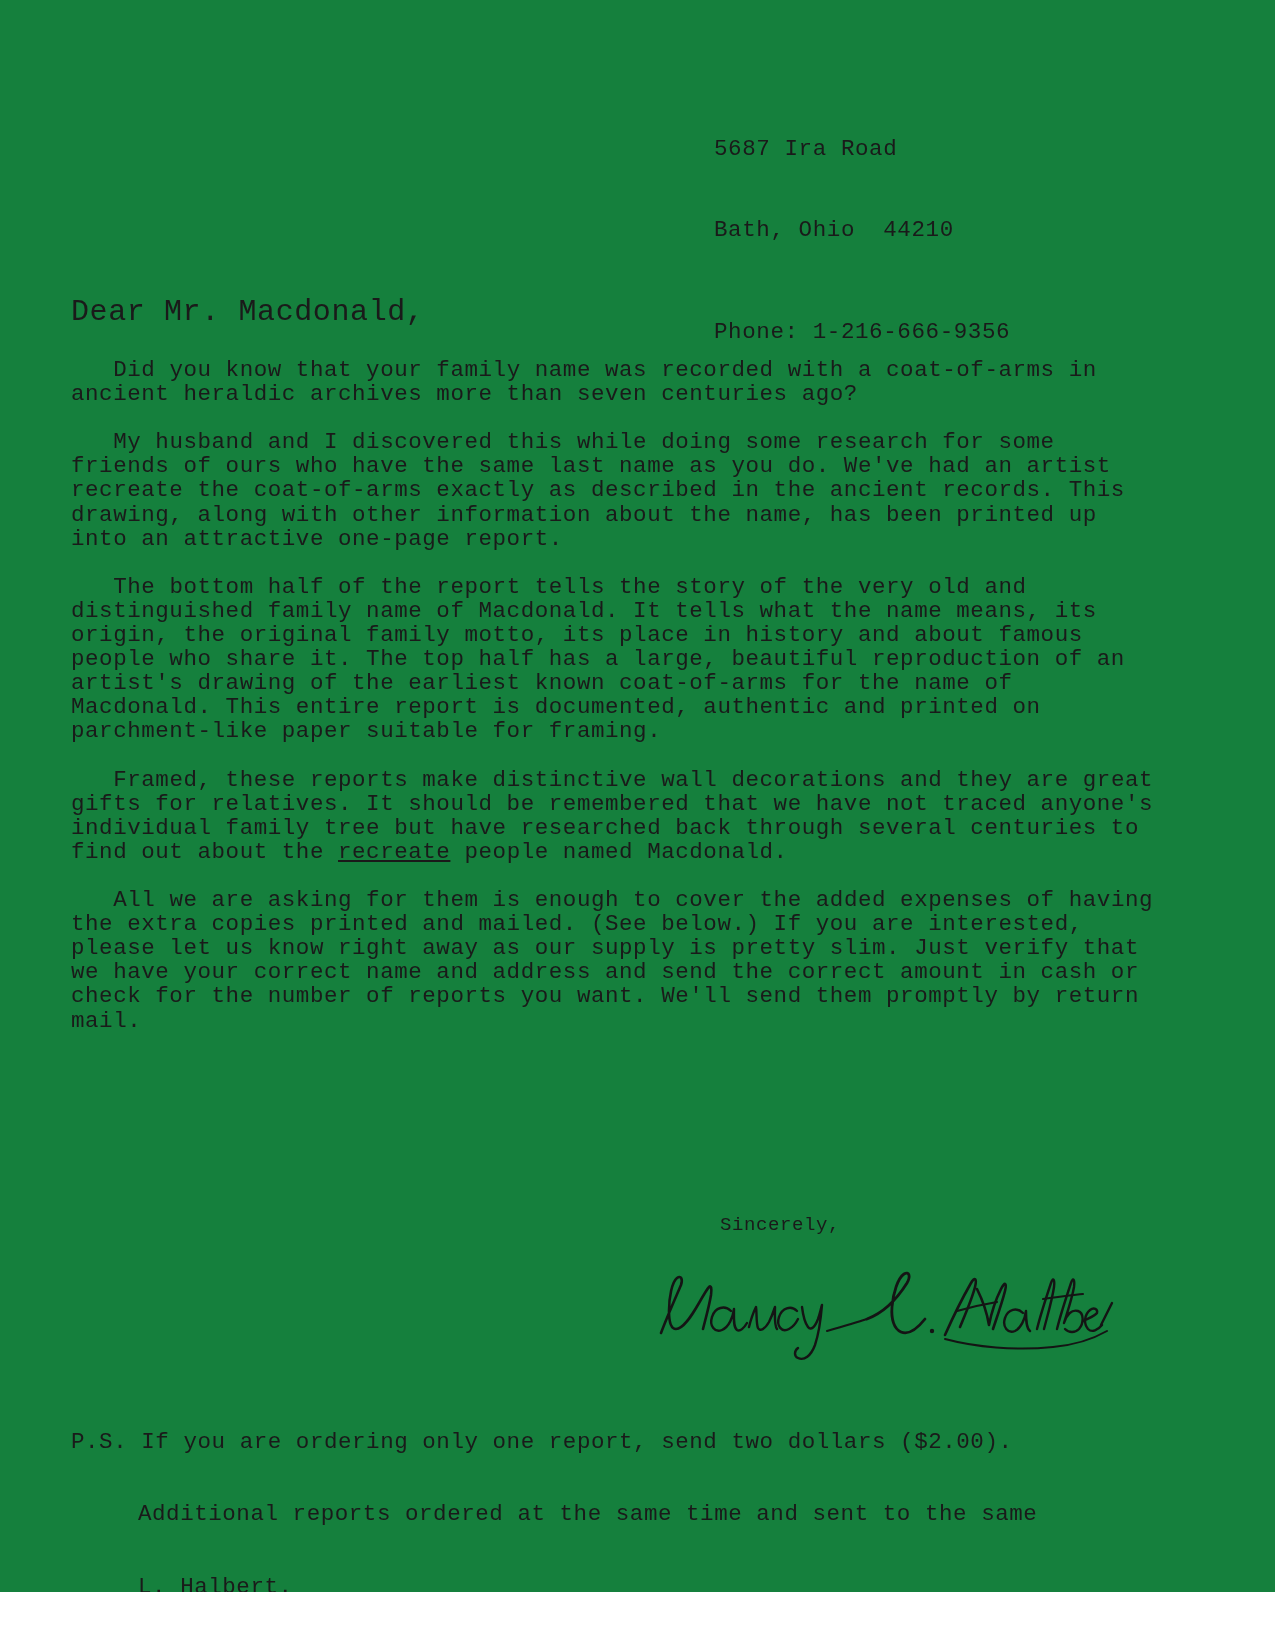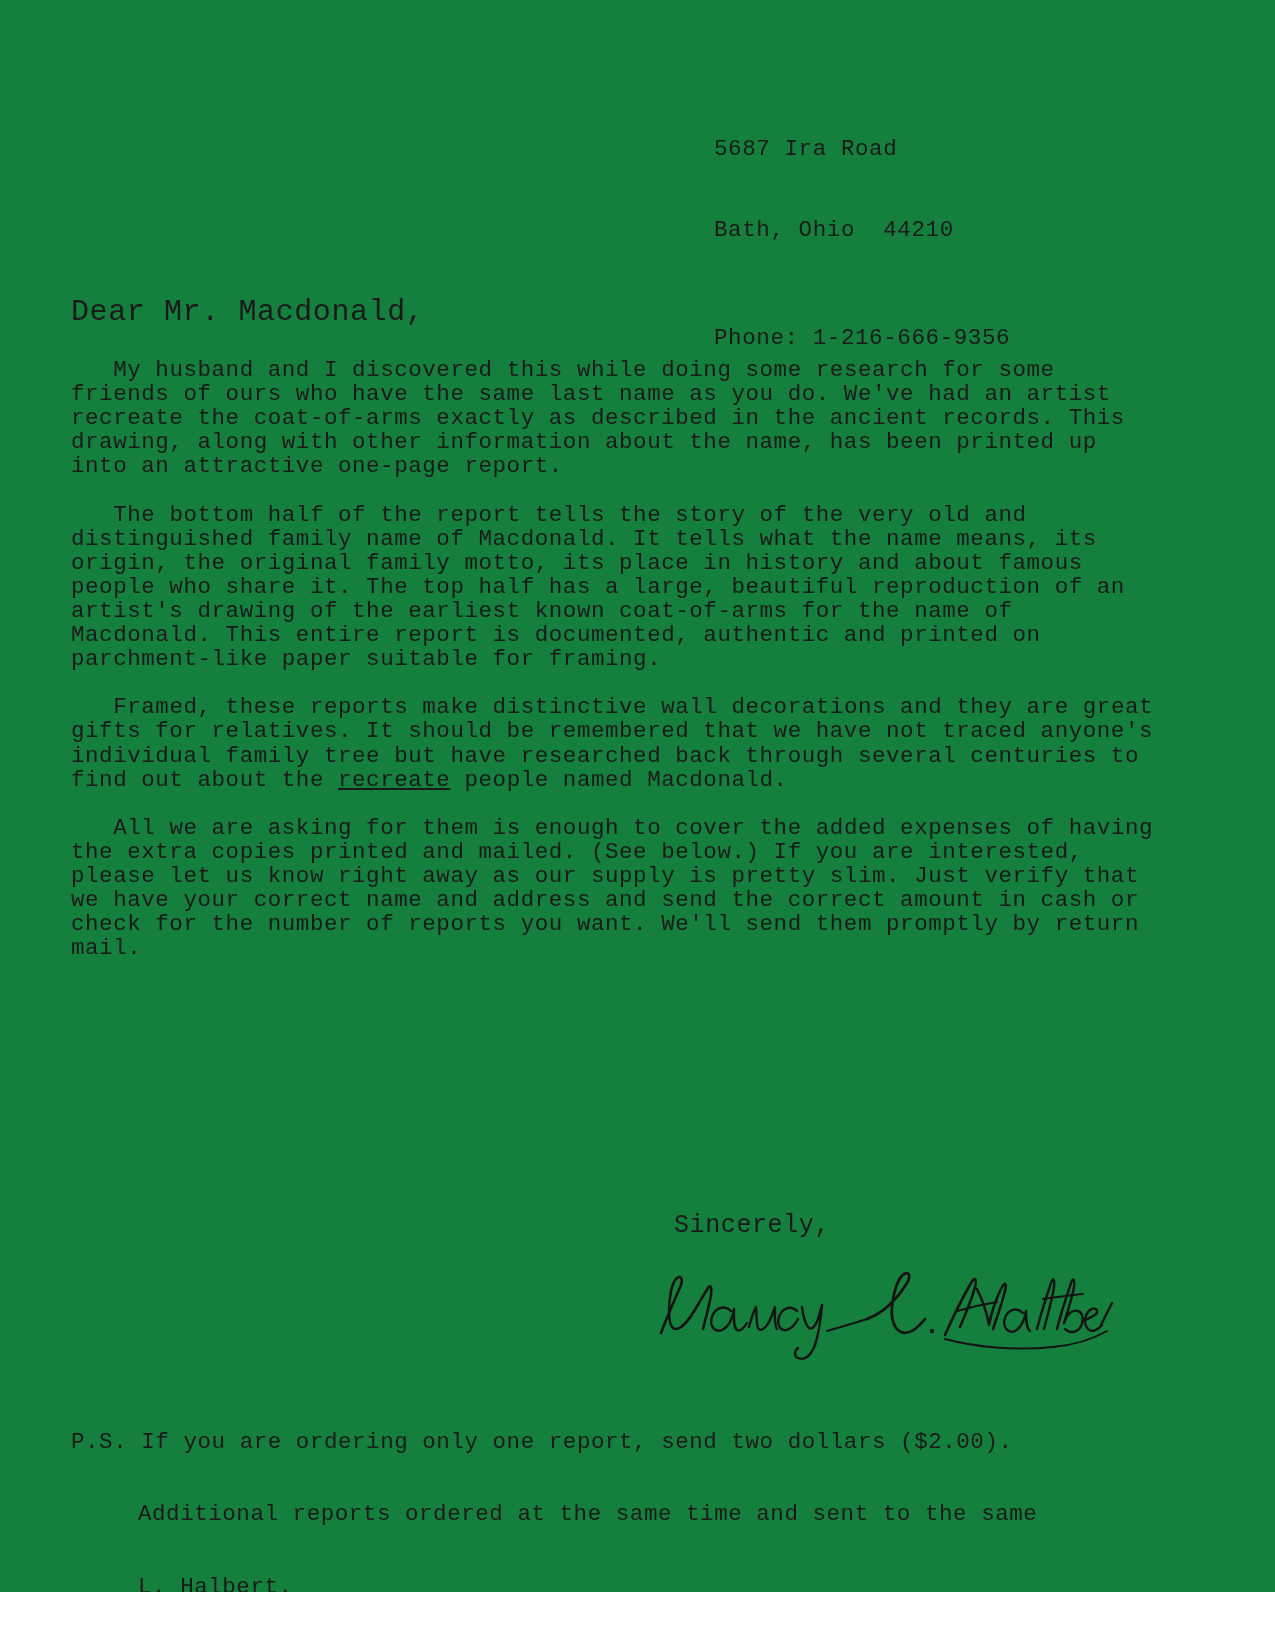--- a/index.html
+++ b/index.html
@@ -23,21 +23,21 @@
   .letterhead {
     position: absolute;
     left: 714px;
     top: 82px;
     font-size: 22.5px;
     line-height: 27px;
     letter-spacing: 0.6px;
     white-space: pre;
   }
   .letterhead .phone {
-    margin-top: 27px;
+    margin-top: 21px;
   }
 
   
   .salutation {
     position: absolute;
     left: 71px;
     top: 299px;
     font-size: 30px;
     line-height: 27px;
     letter-spacing: 0.6px;
@@ -57,23 +57,23 @@
   .para {
     white-space: pre-wrap;
     margin: 0 0 24.1px 0;
   }
   .para:last-child { margin-bottom: 12px; }
   .u { text-decoration: underline; }
 
   
   .closing {
     position: absolute;
-    left: 674px;
+    left: 720px;
     top: 1212px;
-    font-size: 25px;
+    font-size: 19px;
     line-height: 27px;
     letter-spacing: 0.6px;
     white-space: pre;
   }
 
   
   .signature {
     position: absolute;
     left: 645px;
     top: 1255px;
@@ -103,20 +103,21 @@
 
   <div class="letterhead">
     <div>5687 Ira Road</div>
     <div>Bath, Ohio  44210</div>
     <div class="phone">Phone: 1-216-666-9356</div>
   </div>
 
   <div class="salutation">Dear Mr. Macdonald,</div>
 
   <div class="body-block">
+    <p class="para">   Did you know that your family name was recorded with a coat-of-arms in ancient heraldic archives more than seven centuries ago?</p>
     <p class="para">   My husband and I discovered this while doing some research for some friends of ours who have the same last name as you do. We've had an artist recreate the coat-of-arms exactly as described in the ancient records. This drawing, along with other information about the name, has been printed up into an attractive one-page report.</p>
     <p class="para">   The bottom half of the report tells the story of the very old and distinguished family name of Macdonald. It tells what the name means, its origin, the original family motto, its place in history and about famous people who share it. The top half has a large, beautiful reproduction of an artist's drawing of the earliest known coat-of-arms for the name of Macdonald. This entire report is documented, authentic and printed on parchment-like paper suitable for framing.</p>
     <p class="para"><span>   Framed, these reports make distinctive wall decorations and they are great gifts for relatives. It should be remembered that we have not traced anyone's individual family tree but have researched back through several centuries to find out about the </span><span class="u">recreate</span><span> people named Macdonald.</span></p>
     <p class="para">   All we are asking for them is enough to cover the added expenses of having the extra copies printed and mailed. (See below.) If you are interested, please let us know right away as our supply is pretty slim. Just verify that we have your correct name and address and send the correct amount in cash or check for the number of reports you want. We'll send them promptly by return mail.</p>
   </div>
 
   <div class="closing">Sincerely,</div>
 
   <div class="signature">
     <svg viewBox="0 0 470 120" preserveAspectRatio="none" aria-hidden="true">

